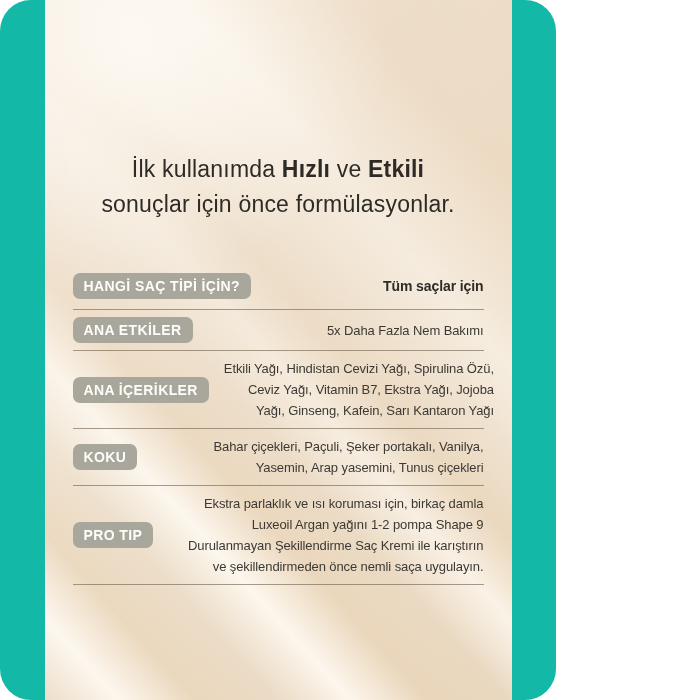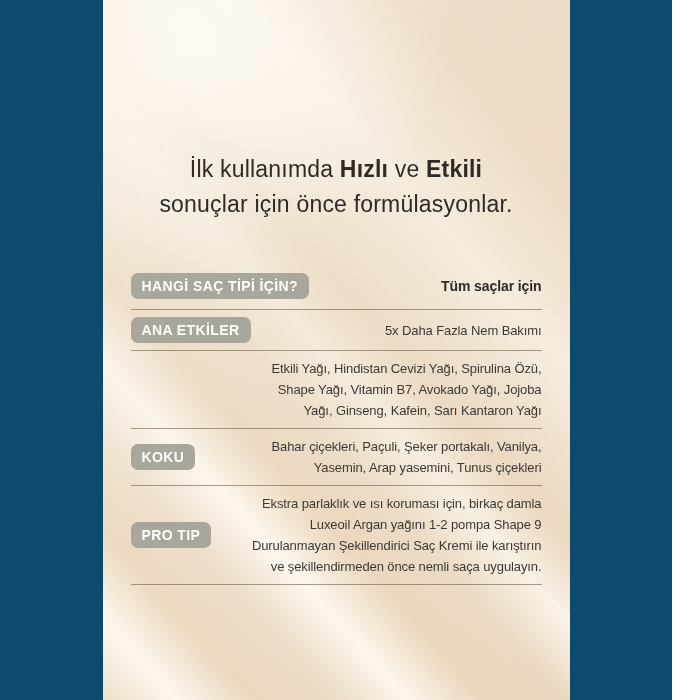--- a/index.html
+++ b/index.html
@@ -3,24 +3,25 @@
 <meta charset="utf-8">
 <style>
   html, body {
     margin: 0;
     padding: 0;
     background: #ffffff;
     font-family: "Liberation Sans", sans-serif;
   }
   .canvas {
     position: relative;
-    width: 672px;
+    width: 556px;
     height: 700px;
-    background: #0c4a6e;
+    background: #14b8a6;
     overflow: hidden;
+    border-radius: 31px;
   }
   
   .sheet {
     position: relative;
     width: 467px;
     height: 700px;
     margin: 0 auto;
     overflow: hidden;
     background-color: #eee0cd;
     background-image:
@@ -130,41 +131,42 @@
         </div>
 
         <div class="row">
           <span class="badge">ANA ETKİLER</span>
           <div class="value">
             <span class="vline">5x Daha Fazla Nem Bakımı</span>
           </div>
         </div>
 
         <div class="row">
+          <span class="badge">ANA İÇERİKLER</span>
           <div class="value">
             <span class="vline">Etkili Yağı, Hindistan Cevizi Yağı, Spirulina Özü,</span>
-            <span class="vline">Shape Yağı, Vitamin B7, Avokado Yağı, Jojoba</span>
+            <span class="vline">Ceviz Yağı, Vitamin B7, Ekstra Yağı, Jojoba</span>
             <span class="vline">Yağı, Ginseng, Kafein, Sarı Kantaron Yağı</span>
           </div>
         </div>
 
         <div class="row">
           <span class="badge">KOKU</span>
           <div class="value">
             <span class="vline">Bahar çiçekleri, Paçuli, Şeker portakalı, Vanilya,</span>
             <span class="vline">Yasemin, Arap yasemini, Tunus çiçekleri</span>
           </div>
         </div>
 
         <div class="row">
           <span class="badge">PRO TIP</span>
           <div class="value">
             <span class="vline">Ekstra parlaklık ve ısı koruması için, birkaç damla</span>
             <span class="vline">Luxeoil Argan yağını 1-2 pompa Shape 9</span>
-            <span class="vline">Durulanmayan Şekillendirici Saç Kremi ile karıştırın</span>
+            <span class="vline">Durulanmayan Şekillendirme Saç Kremi ile karıştırın</span>
             <span class="vline">ve şekillendirmeden önce nemli saça uygulayın.</span>
           </div>
         </div>
 
       </div>
     </div>
   </div>
 </div>
 
 </body></html>

